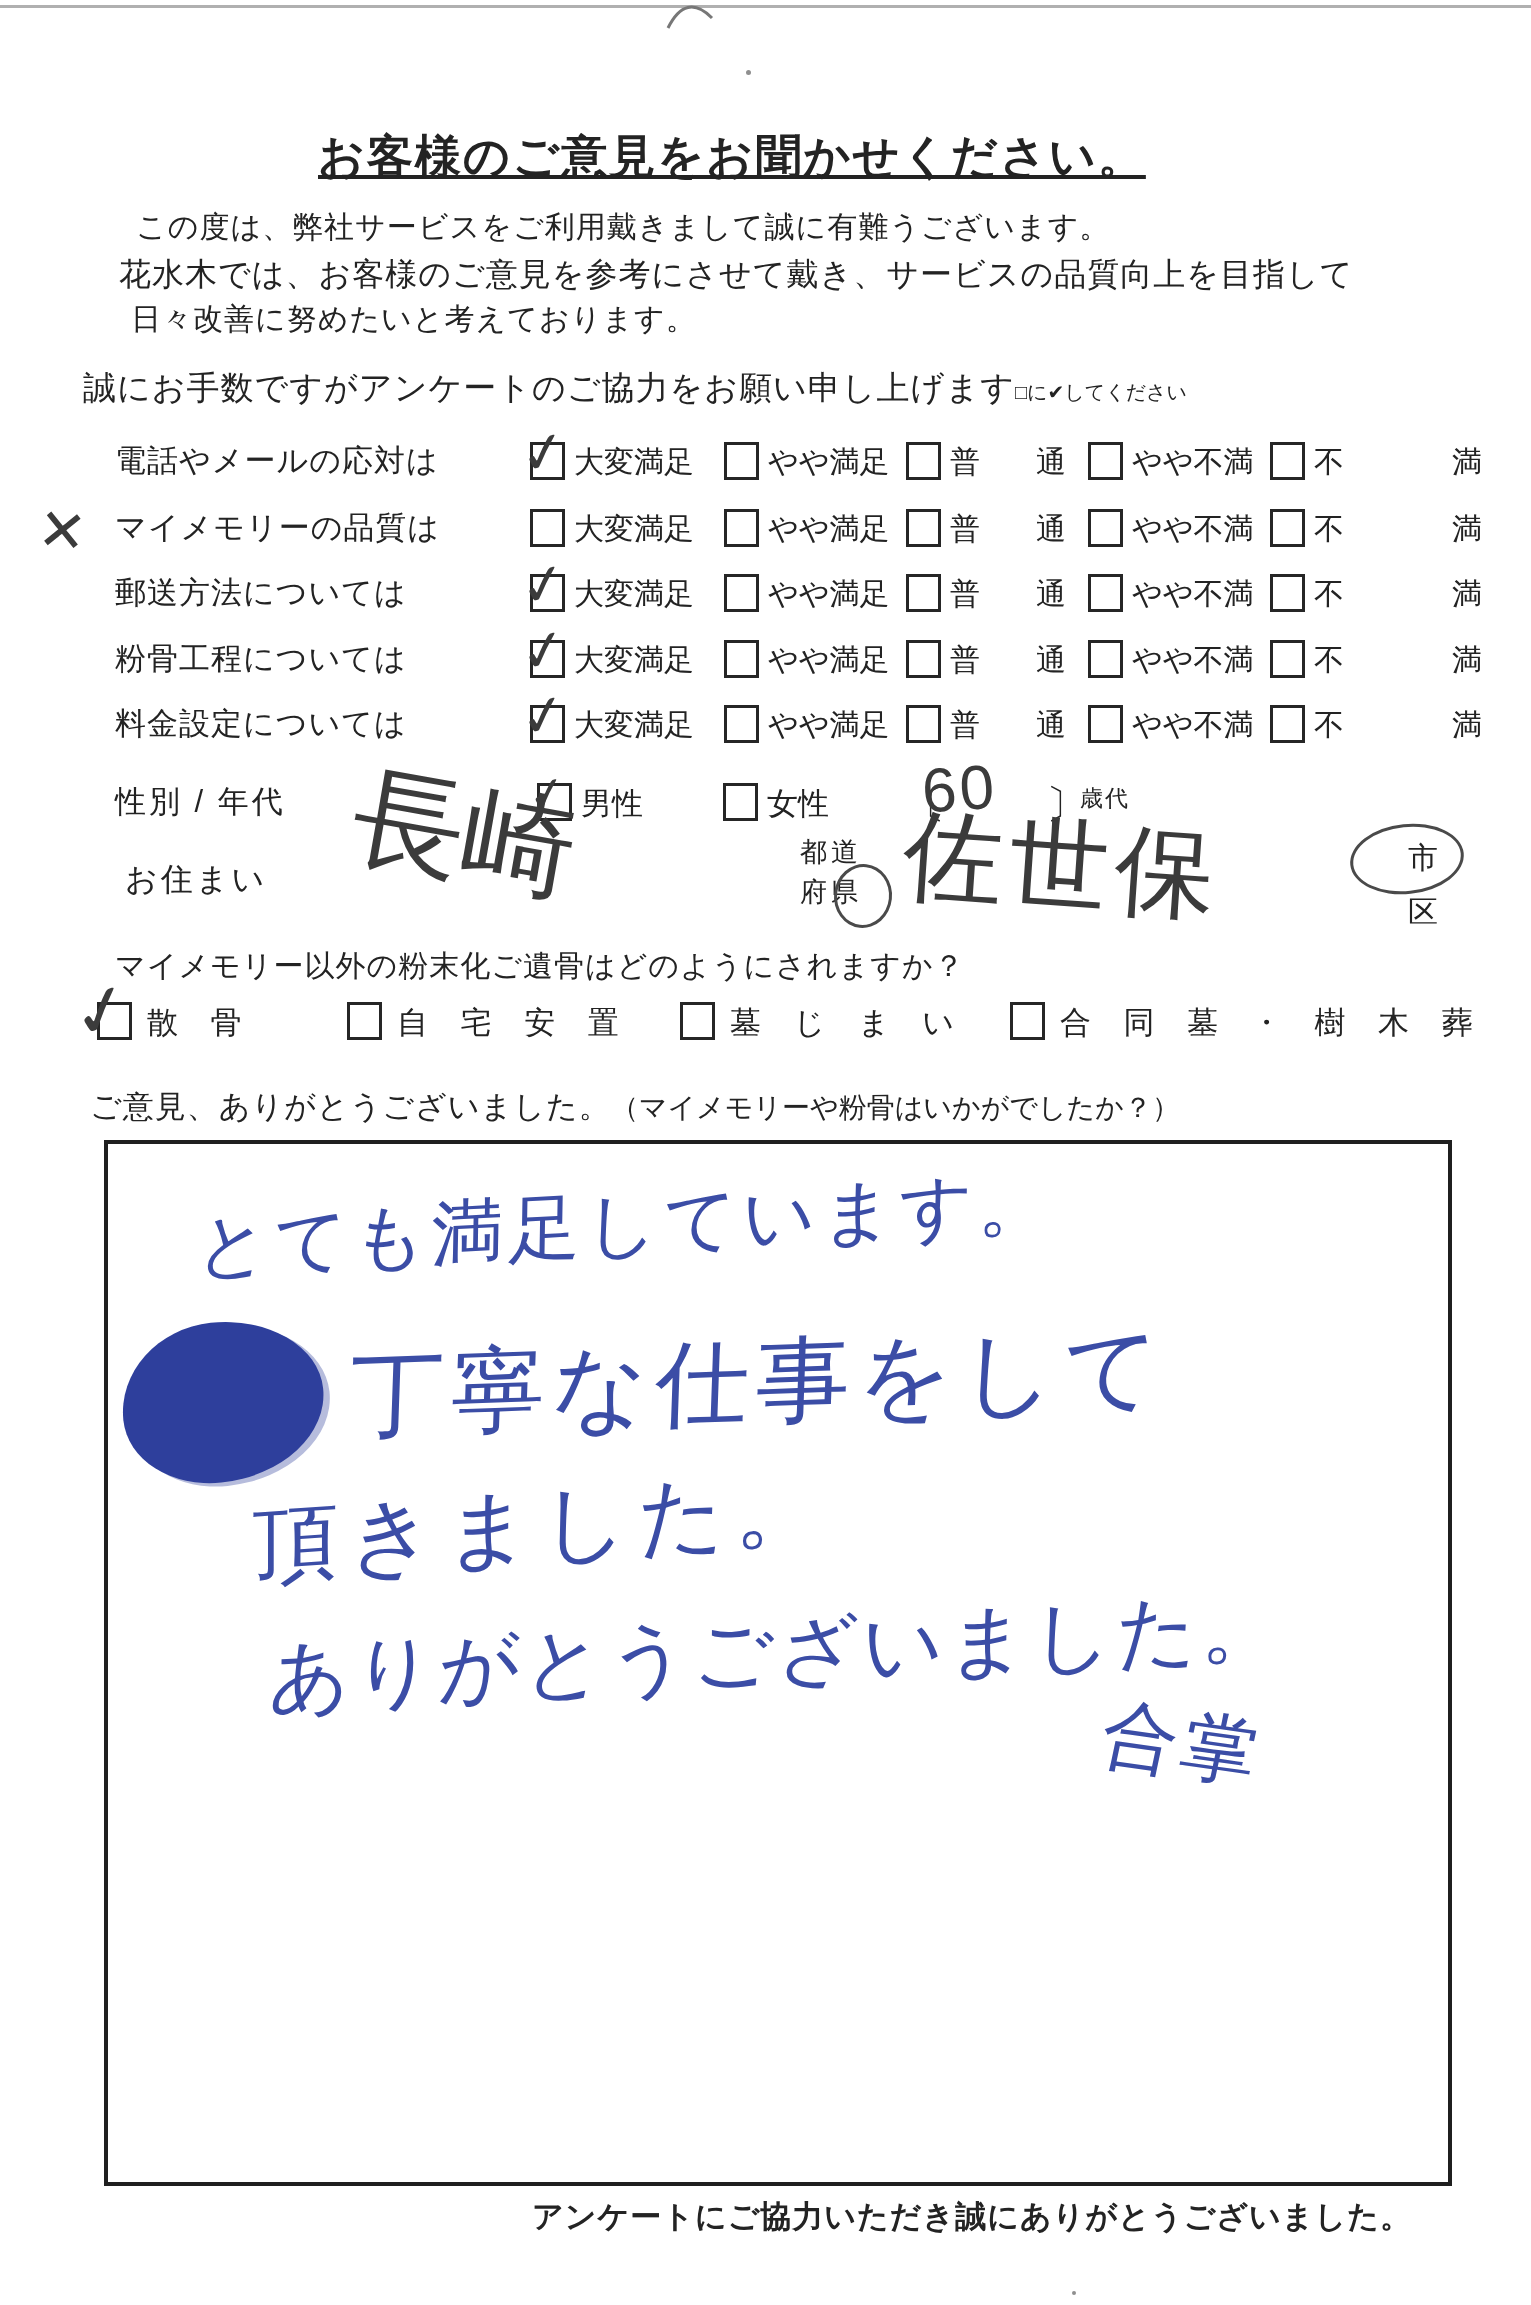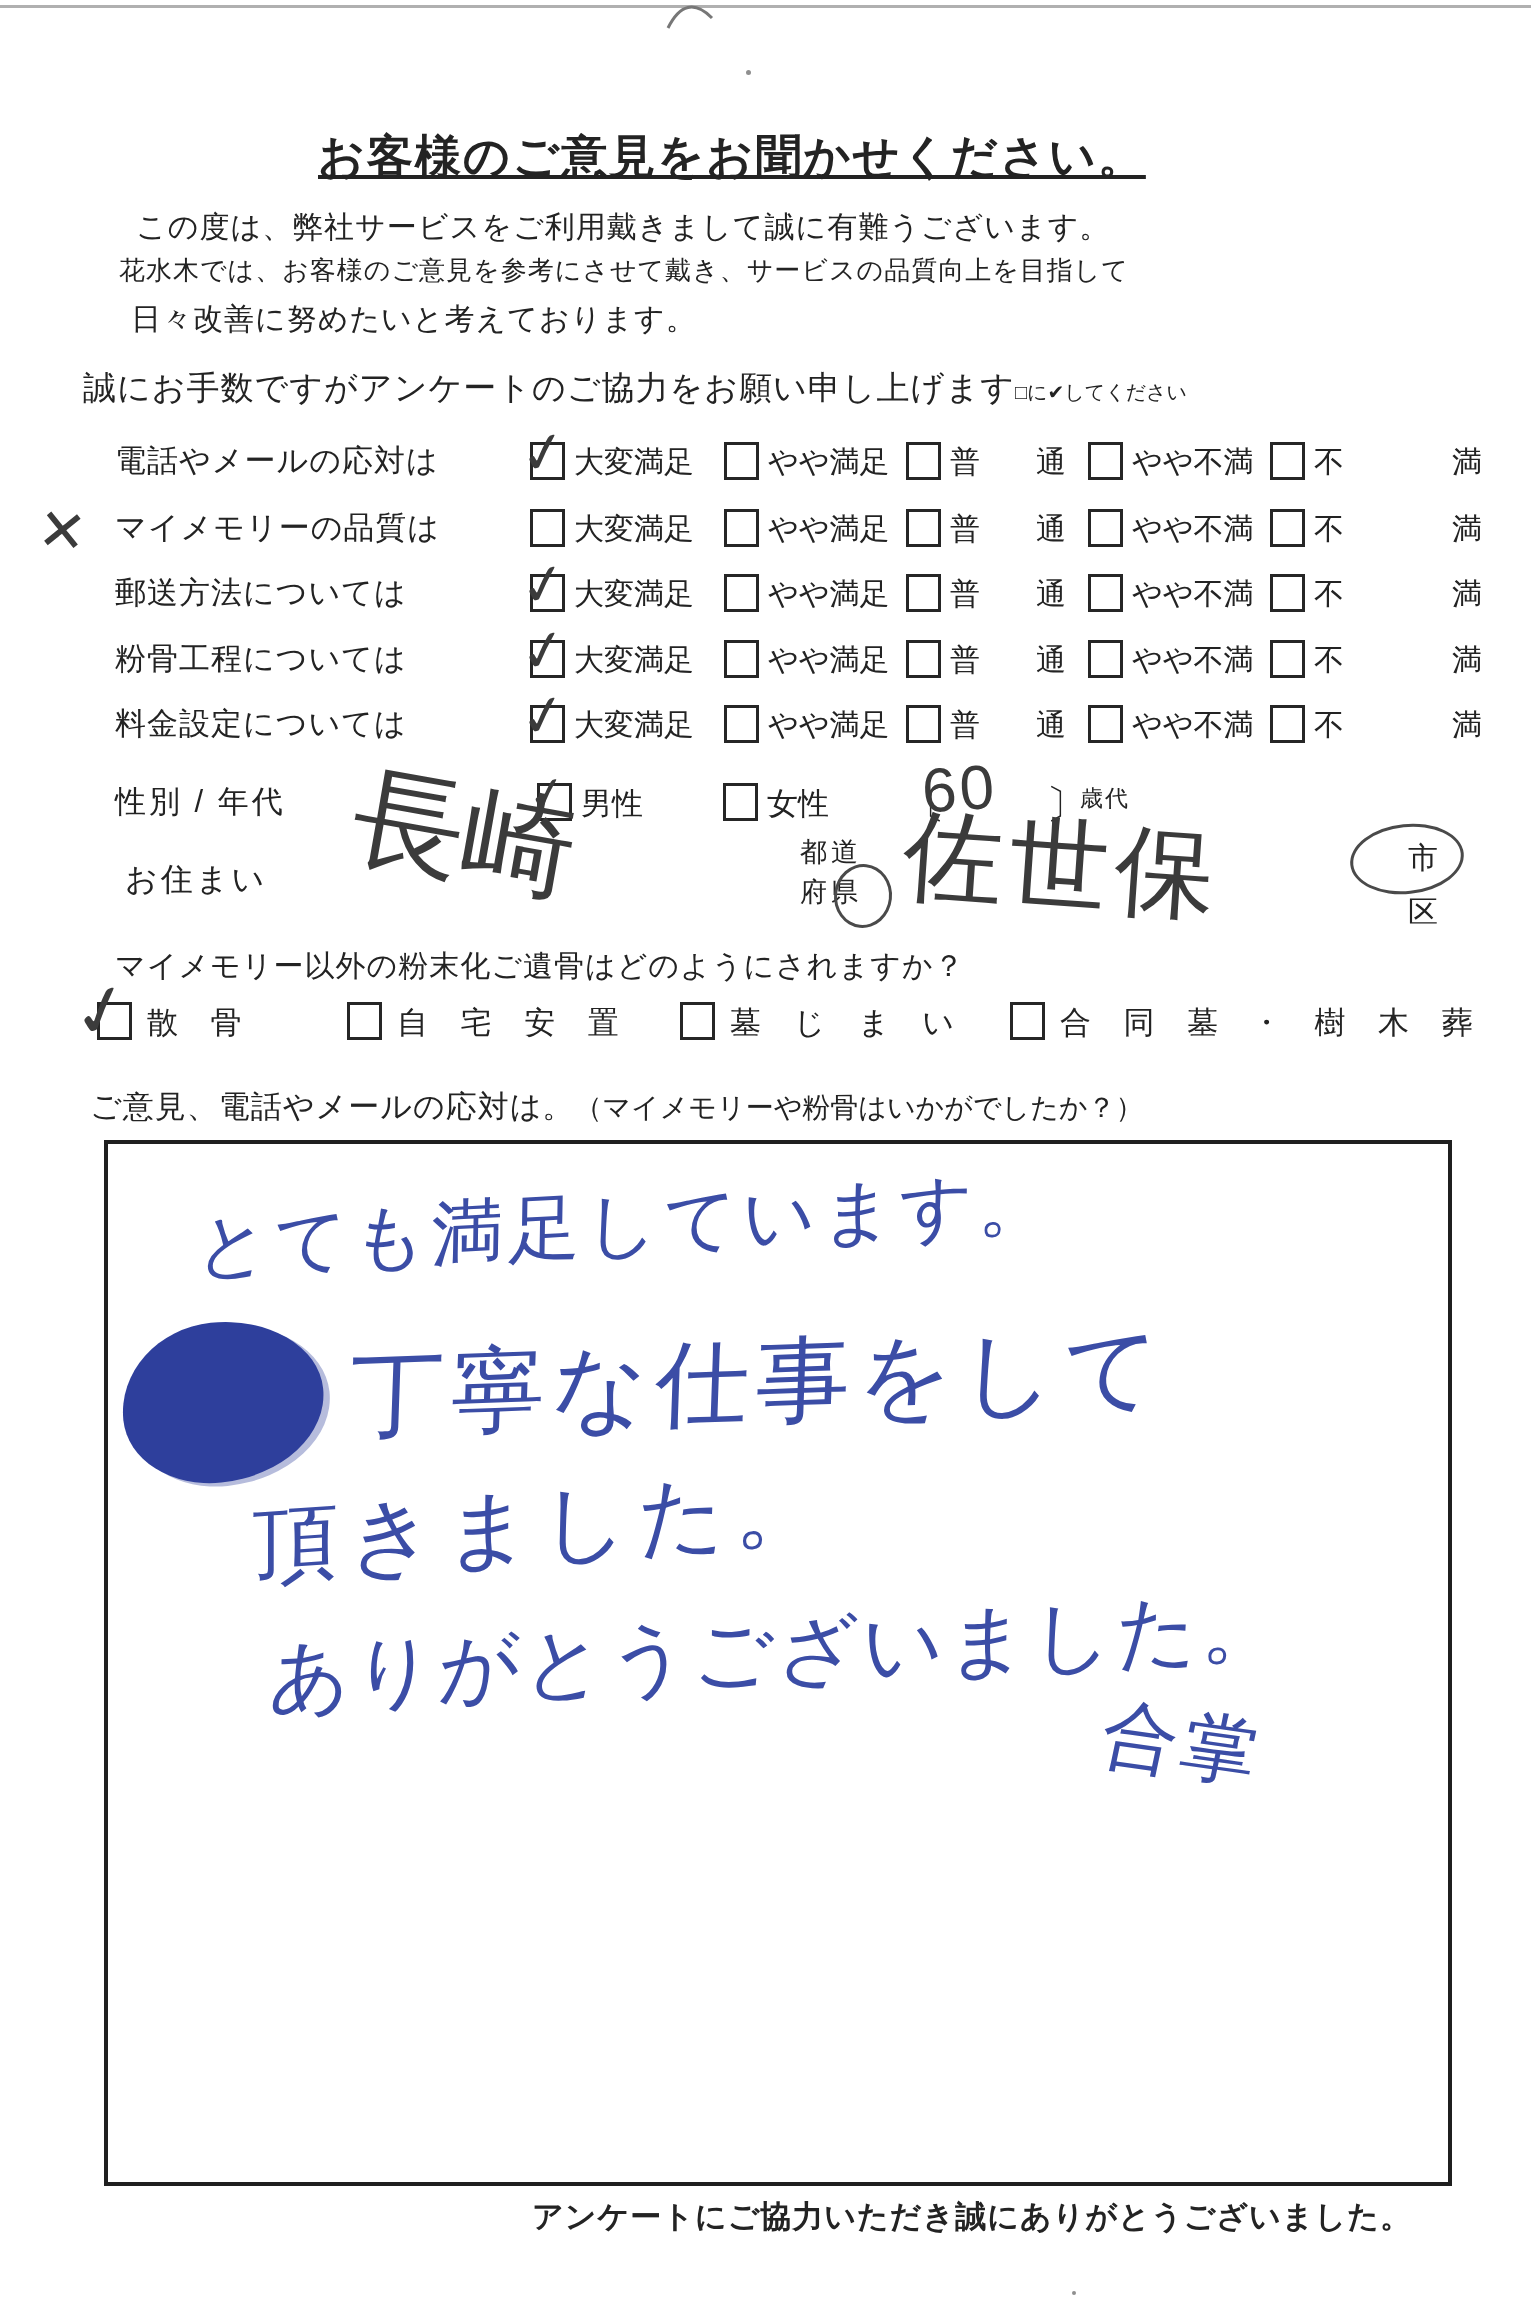--- a/index.html
+++ b/index.html
@@ -9,21 +9,21 @@
     font-family:"Liberation Sans",sans-serif;color:#232323;
   }
   .abs{position:absolute;white-space:nowrap;}
   .printed{color:#232323;}
   
   .scan-line{position:absolute;left:0;top:5px;width:1531px;height:3px;background:#b0b0b0;}
   .scan-dot{position:absolute;border-radius:50%;background:#8f8f8f;}
   
   .title{left:318px;top:126px;font-size:46px;font-weight:bold;letter-spacing:2px;text-decoration:underline;}
   .intro1{left:136px;top:207px;font-size:30px;letter-spacing:1px;}
-  .intro2{left:119px;top:253px;font-size:26px;letter-spacing:1px;}
+  .intro2{left:119px;top:253px;font-size:32px;letter-spacing:1px;}
   .intro3{left:131px;top:299px;font-size:30px;letter-spacing:1px;}
   .request{left:83px;top:366px;font-size:33px;letter-spacing:1px;}
   .request small{font-size:20px;letter-spacing:0;}
   
   .q-row{position:absolute;left:0;width:1527px;height:44px;}
   .q-label{position:absolute;left:115px;top:0;font-size:31px;letter-spacing:1px;}
   .cbx{position:absolute;top:2px;width:29px;height:32px;border:3px solid #262626;background:#fff;}
   .optl{position:absolute;top:2px;font-size:30px;}
   .c1{left:530px;} .c1t{left:574px;}
   .c2{left:724px;} .c2t{left:768px;}
@@ -220,21 +220,21 @@
     <span class="d-label dAt printed">散 骨</span>
     <span class="cbx dB"></span>
     <span class="d-label dBt printed">自 宅 安 置</span>
     <span class="cbx dC"></span>
     <span class="d-label dCt printed">墓 じ ま い</span>
     <span class="cbx dD"></span>
     <span class="d-label dDt printed">合 同 墓 ・ 樹 木 葬</span>
   </div>
 
   <div class="abs prompt printed">
-    <span>ご意見、電話やメールの応対は。</span><small>（マイメモリーや粉骨はいかがでしたか？）</small>
+    <span>ご意見、ありがとうございました。</span><small>（マイメモリーや粉骨はいかがでしたか？）</small>
   </div>
 
   <div class="comment-box"></div>
   <div class="abs hw-l1 hw hand-blue">とても満足しています。</div>
   <div class="ink-blob"></div>
   <div class="abs hw-l2 hw hand-blue">丁寧な仕事をして</div>
   <div class="abs hw-l3 hw hand-blue">頂きました。</div>
   <div class="abs hw-l4 hw hand-blue">ありがとうございました。</div>
   <div class="abs hw-sign hw hand-blue">合掌</div>
 

